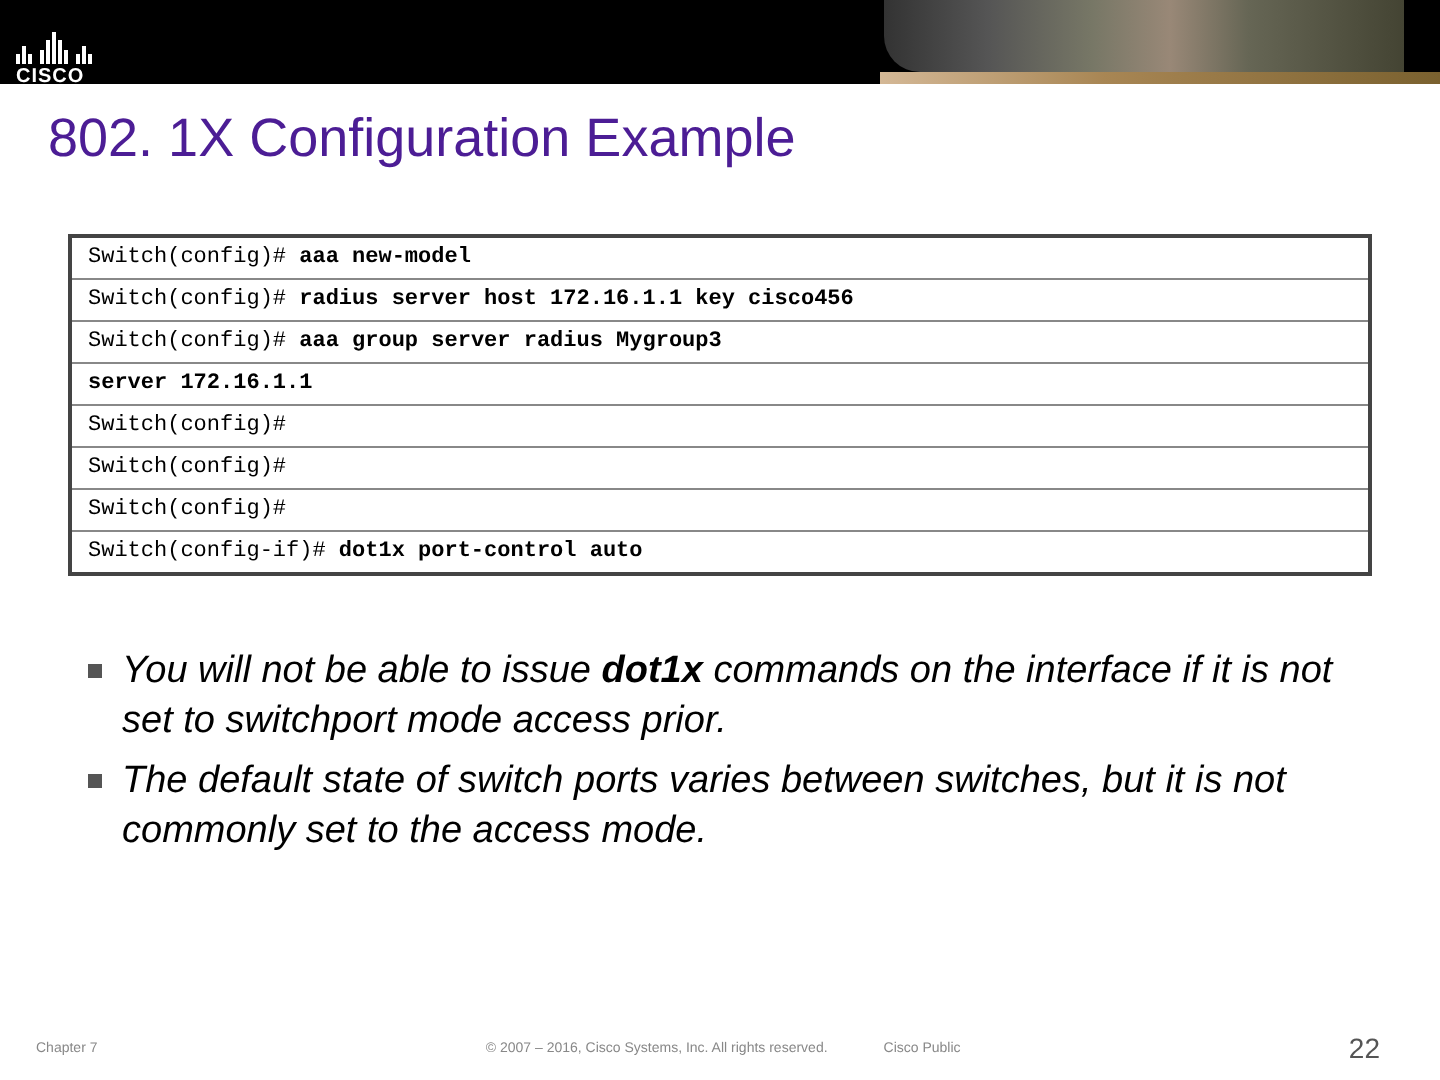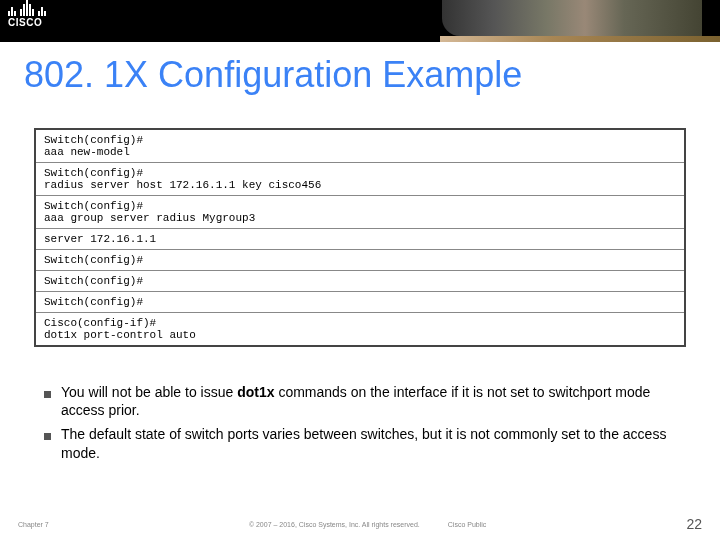--- a/index.html
+++ b/index.html
@@ -1,35 +1,35 @@
 <!DOCTYPE html>
 <html><head>
 <meta charset="utf-8">
 <style>
   * { margin: 0; padding: 0; box-sizing: border-box; }
   body { width: 720px; height: 540px; font-family: Arial, sans-serif; background: #fff; position: relative; }
   .header-bar { height: 42px; background: #000; display: flex; align-items: flex-start; position: relative; }
-  .logo-area { padding: 0 8px; }
+  .logo-area { padding: 16px 8px; }
   .cisco-bars { display: flex; gap: 1px; align-items: flex-end; height: 16px; }
   .cisco-bars span { width: 2px; background: #fff; }
   .cisco-text { color: #fff; font-size: 10px; font-weight: bold; letter-spacing: 0.5px; margin-top: 1px; }
   .header-photo { position: absolute; right: 18px; top: 0; width: 260px; height: 36px; background: linear-gradient(90deg, #333 0%, #555 20%, #776 40%, #987 55%, #665 70%, #554 85%, #443 100%); border-bottom-left-radius: 18px; overflow: hidden; }
   .gradient-strip { position: absolute; right: 0; bottom: 0; width: 280px; height: 6px; background: linear-gradient(90deg, #d4b896 0%, #a88654 40%, #7a612f 100%); }
-  .title { font-size: 36px; font-weight: 400; color: #3b82f6; padding: 12px 24px 8px 24px; }
+  .title { font-size: 27px; font-weight: 400; color: #4c1d95; padding: 12px 24px 8px 24px; }
   .code-block { margin: 24px 34px 20px 34px; border: 2px solid #444; background: #fff; }
-  .code-line { font-family: "Courier New", monospace; font-size: 11px; padding: 4px 8px; border-bottom: 1px solid #888; display: flex; flex-direction: column; }
+  .code-line { font-family: "Courier New", monospace; font-size: 11px; padding: 4px 8px; border-bottom: 1px solid #888; display: flex; }
   .code-line:last-child { border-bottom: none; }
   .prompt { font-weight: normal; white-space: pre; }
-  .cmd { font-weight: normal; white-space: pre; }
+  .cmd { font-weight: bold; white-space: pre; }
   .bullets { padding: 16px 44px 0 44px; }
   .bullet-item { display: flex; align-items: flex-start; margin-bottom: 6px; }
   .bullet-marker { width: 7px; height: 7px; background: #555; margin-top: 8px; margin-right: 10px; flex-shrink: 0; }
-  .bullet-text { font-size: 14px; line-height: 1.3; color: #000; }
+  .bullet-text { font-size: 19px; line-height: 1.3; color: #000; font-style: italic; }
   .bullet-text .bold { font-weight: bold; }
-  .footer { position: absolute; bottom: 8px; left: 0; right: 0; padding: 0 18px; display: flex; align-items: center; justify-content: space-between; font-size: 7px; color: #888; }
+  .footer { position: absolute; bottom: 8px; left: 0; right: 12px; padding: 0 18px; display: flex; align-items: center; justify-content: space-between; font-size: 7px; color: #888; }
   .footer-left { }
   .footer-center { flex: 1; text-align: center; }
   .footer-right { font-size: 14px; color: #555; }
   .footer-sep { display: inline-block; width: 28px; }
 </style>
 </head>
 <body>
 
 <div class="header-bar">
   <div class="logo-area">
@@ -75,21 +75,21 @@
   <div class="code-line">
       <span class="prompt">Switch(config)# </span>
     </div>
   <div class="code-line">
       <span class="prompt">Switch(config)# </span>
     </div>
   <div class="code-line">
       <span class="prompt">Switch(config)# </span>
     </div>
   <div class="code-line">
-      <span class="prompt">Cisco(config-if)# </span>
+      <span class="prompt">Switch(config-if)# </span>
       <span class="cmd">dot1x port-control auto</span>
     </div>
 </div>
 
 <div class="bullets">
   <div class="bullet-item">
     <div class="bullet-marker"></div>
     <div class="bullet-text"><span>You will not be able to issue </span><span class="bold">dot1x</span><span> commands on the interface if it is not set to switchport mode access prior.</span></div>
   </div>
   <div class="bullet-item">

